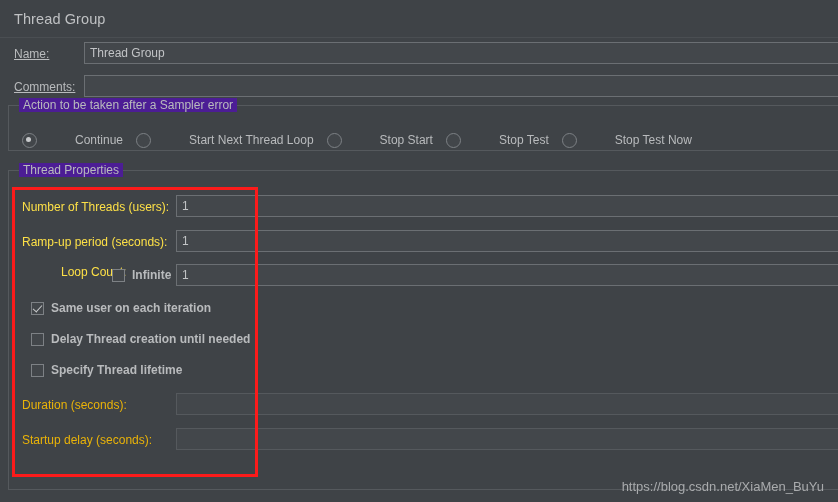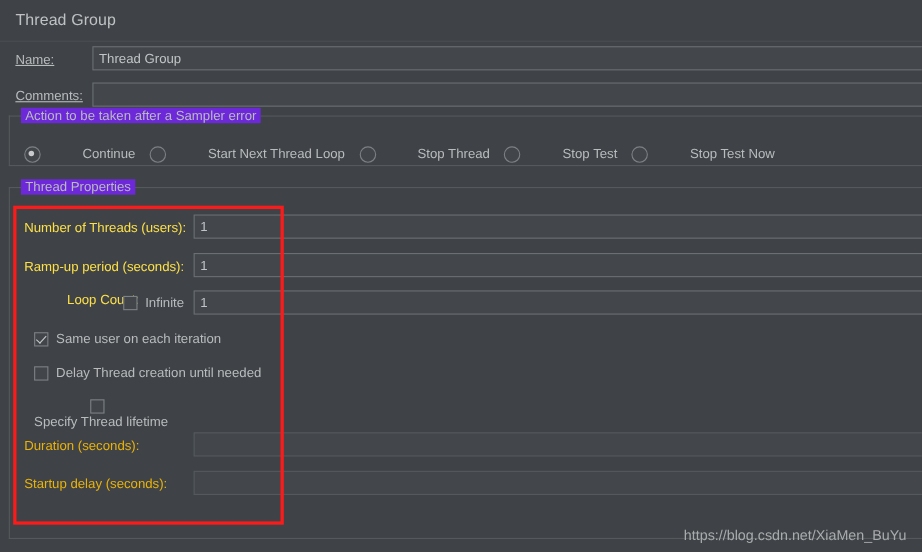--- a/index.html
+++ b/index.html
@@ -68,21 +68,21 @@
   
   .groupbox {
     position: absolute;
     border: 1px solid #55595d;
     border-right: none;
     box-sizing: border-box;
   }
   .group-title {
     position: absolute;
     top: -8px; left: 10px;
-    background: #6d28d9;
+    background: #4c1d95;
     padding: 0 4px;
     font-size: 12px;
     color: #b9bbbd;
     white-space: nowrap;
   }
   #sampler-error-group {
     left: 8px; top: 105px;
     width: 838px; height: 46px;
   }
   #thread-props-group {
@@ -153,20 +153,21 @@
   #duration-input { top: 393px; }
   #startup-label  { top: 433px; }
   #startup-input  { top: 428px; }
 
   
   .checkbox-item {
     position: absolute;
     display: flex;
     align-items: center;
     white-space: nowrap;
+    font-weight: bold;
   }
   .check-mark {
     width: 13px; height: 13px;
     border: 1px solid #7d8185;
     background: #42464a;
     margin-right: 7px;
     position: relative;
     flex: none;
     box-sizing: border-box;
   }
@@ -177,21 +178,21 @@
     width: 4px; height: 8px;
     border: solid #c8cacc;
     border-width: 0 1.6px 1.6px 0;
     transform: rotate(42deg);
   }
   .checkbox-label { font-size: 12px; color: #b9bbbd; }
 
   #infinite-check { left: 112px; top: 268px; }
   #same-user-check { left: 31px; top: 301px; }
   #delay-thread-check { left: 31px; top: 332px; justify-content: space-between; }
-  #specify-lifetime-check { left: 31px; top: 363px; flex-direction: column; }
+  #specify-lifetime-check { left: 31px; top: 363px; }
 
   
   #highlight-box {
     position: absolute;
     left: 12px; top: 187px;
     width: 246px; height: 290px;
     border: 3px solid #fc1b1b;
     box-sizing: border-box;
     pointer-events: none;
   }
@@ -228,21 +229,21 @@
     <div class="radio-item selected">
       <span class="radio-mark"></span>
       <span class="radio-label">Continue</span>
     </div>
     <div class="radio-item">
       <span class="radio-mark"></span>
       <span class="radio-label">Start Next Thread Loop</span>
     </div>
     <div class="radio-item">
       <span class="radio-mark"></span>
-      <span class="radio-label">Stop Thread</span>
+      <span class="radio-label">Stop Start</span>
     </div>
     <div class="radio-item">
       <span class="radio-mark"></span>
       <span class="radio-label">Stop Test</span>
     </div>
     <div class="radio-item">
       <span class="radio-mark"></span>
       <span class="radio-label">Stop Test Now</span>
     </div>
   </div>

